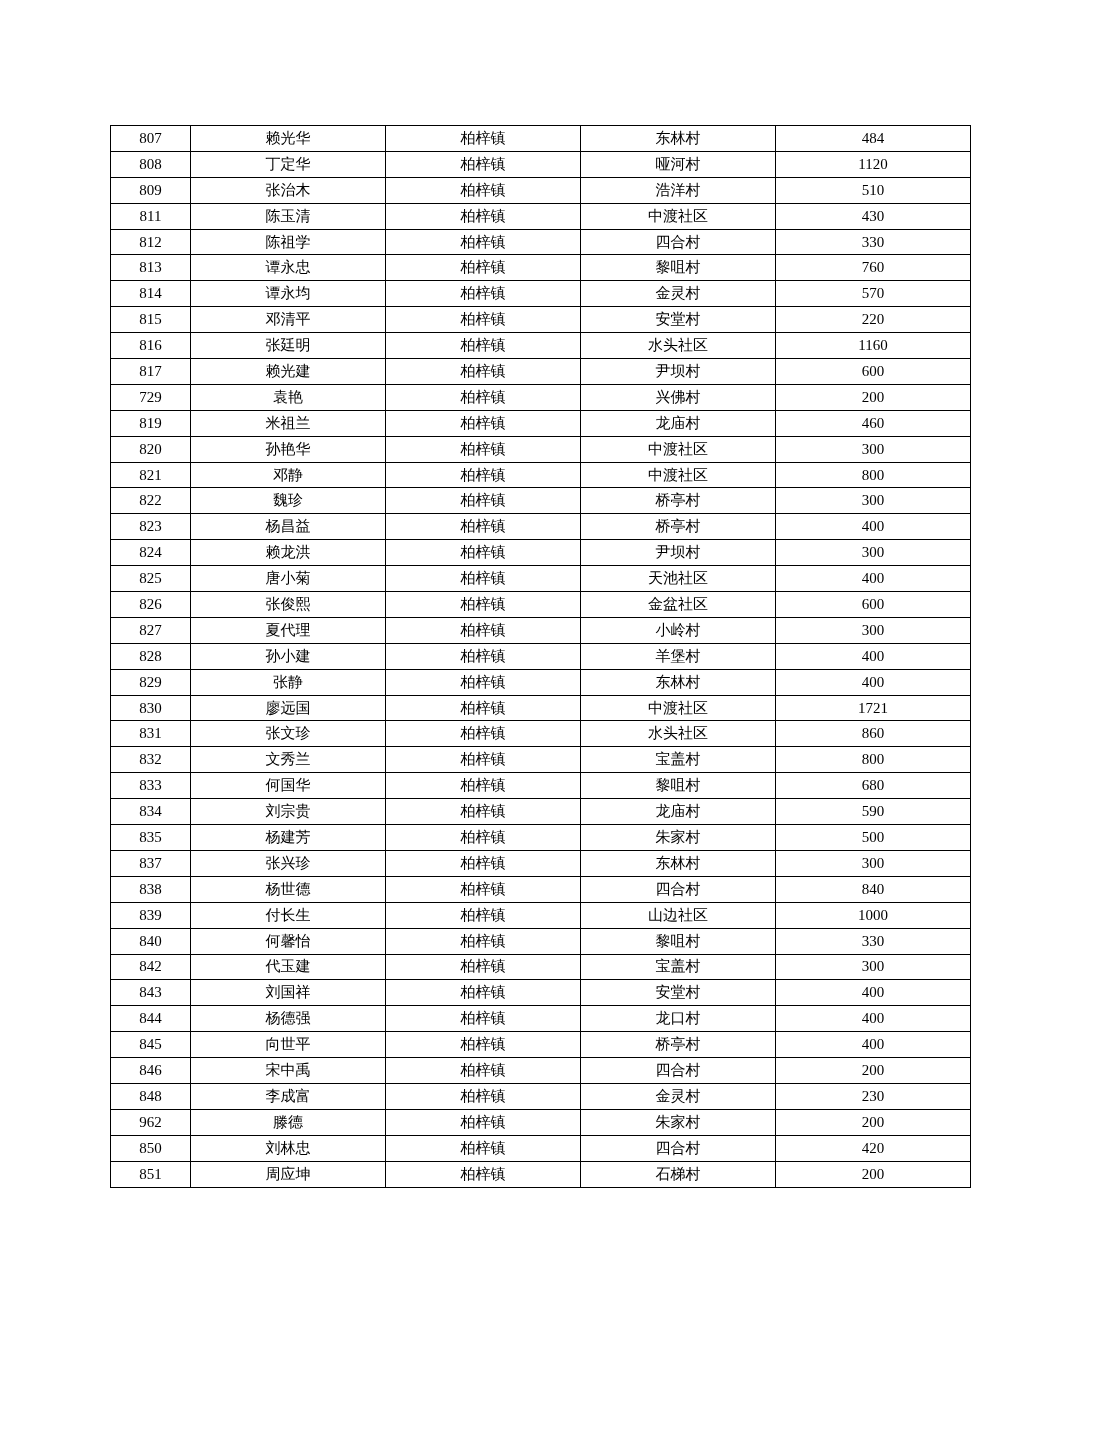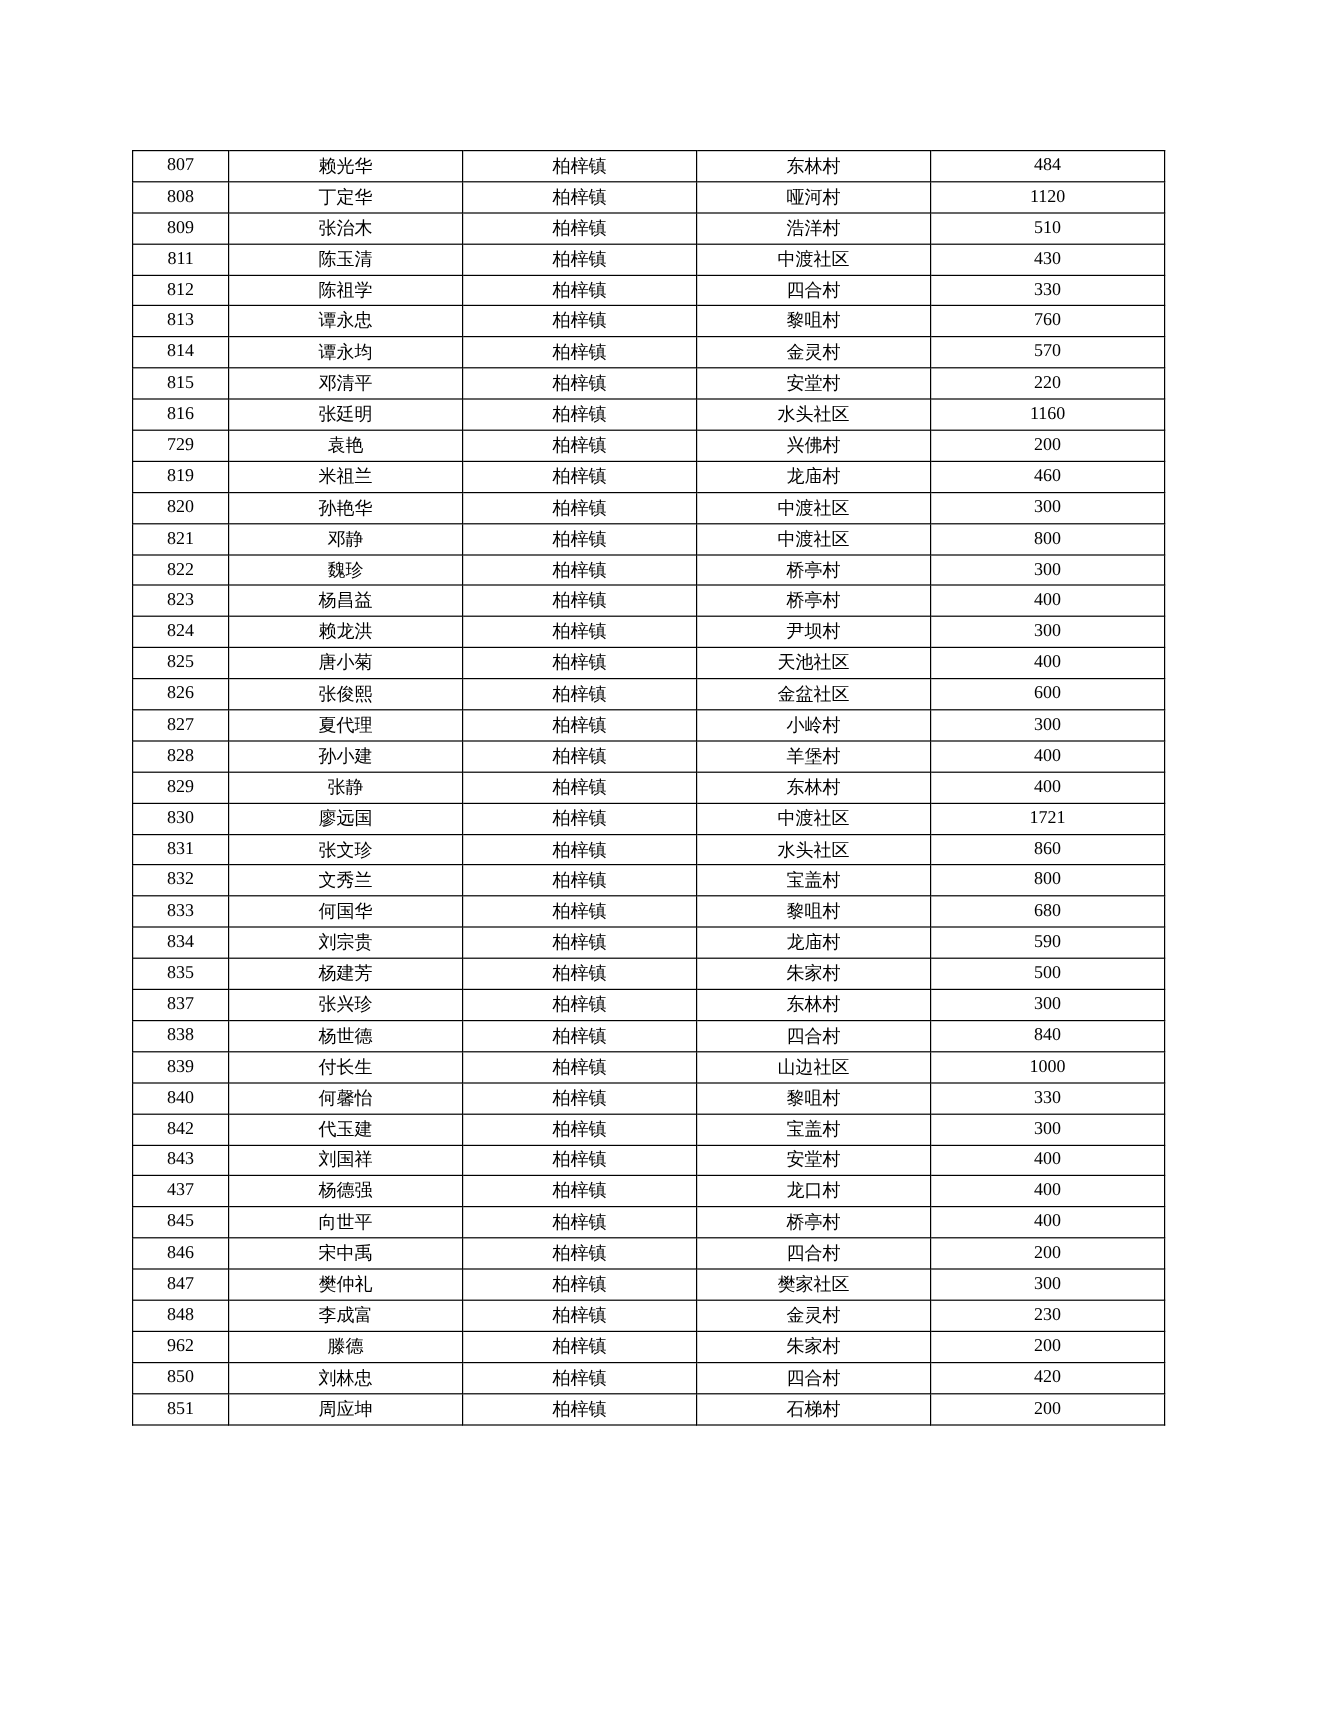--- a/index.html
+++ b/index.html
@@ -110,20 +110,27 @@
           <td>220</td>
         </tr>
         <tr>
           <td>816</td>
           <td>张廷明</td>
           <td>柏梓镇</td>
           <td>水头社区</td>
           <td>1160</td>
         </tr>
         <tr>
+          <td>817</td>
+          <td>赖光建</td>
+          <td>柏梓镇</td>
+          <td>尹坝村</td>
+          <td>600</td>
+        </tr>
+        <tr>
           <td>729</td>
           <td>袁艳</td>
           <td>柏梓镇</td>
           <td>兴佛村</td>
           <td>200</td>
         </tr>
         <tr>
           <td>819</td>
           <td>米祖兰</td>
           <td>柏梓镇</td>
@@ -278,46 +285,39 @@
           <td>300</td>
         </tr>
         <tr>
           <td>843</td>
           <td>刘国祥</td>
           <td>柏梓镇</td>
           <td>安堂村</td>
           <td>400</td>
         </tr>
         <tr>
-          <td>437</td>
+          <td>844</td>
           <td>杨德强</td>
           <td>柏梓镇</td>
           <td>龙口村</td>
           <td>400</td>
         </tr>
         <tr>
           <td>845</td>
           <td>向世平</td>
           <td>柏梓镇</td>
           <td>桥亭村</td>
           <td>400</td>
         </tr>
         <tr>
           <td>846</td>
           <td>宋中禹</td>
           <td>柏梓镇</td>
           <td>四合村</td>
           <td>200</td>
-        </tr>
-        <tr>
-          <td>847</td>
-          <td>樊仲礼</td>
-          <td>柏梓镇</td>
-          <td>樊家社区</td>
-          <td>300</td>
         </tr>
         <tr>
           <td>848</td>
           <td>李成富</td>
           <td>柏梓镇</td>
           <td>金灵村</td>
           <td>230</td>
         </tr>
         <tr>
           <td>962</td>

